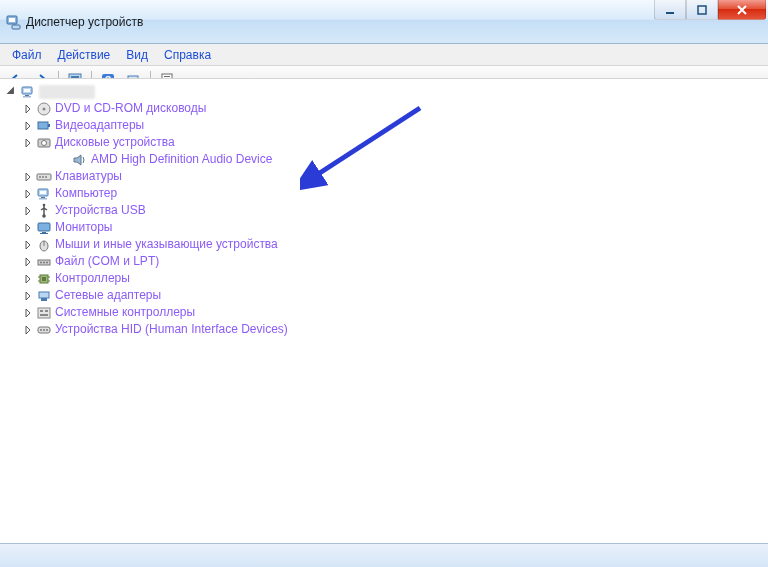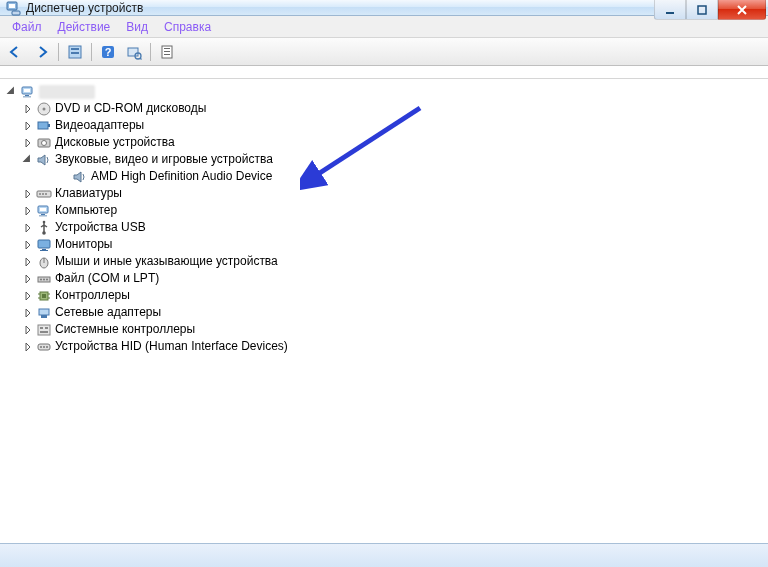--- a/index.html
+++ b/index.html
@@ -8,21 +8,21 @@
     font-family: "Segoe UI", Tahoma, sans-serif;
     font-size: 12px;
     background: #fff;
     width: 768px;
     height: 567px;
     overflow: hidden;
     position: relative;
   }
   
   .titlebar {
-    height: 16px;
+    height: 44px;
     background: linear-gradient(to bottom, #f4f9fe 0%, #d9ebfb 45%, #c5def6 46%, #d6e9f9 100%);
     border-bottom: 1px solid #9db7d1;
     display: flex;
     align-items: center;
     padding-left: 6px;
     position: relative;
   }
   .titlebar .app-icon {
     width: 16px; height: 16px;
     display: inline-flex; align-items: center; justify-content: center;
@@ -56,21 +56,21 @@
   
   .menubar {
     height: 22px;
     background: #f0f0f0;
     border-bottom: 1px solid #d6d6d6;
     display: flex; align-items: center;
     padding-left: 4px;
   }
   .menubar .menu-item {
     padding: 3px 8px;
-    color: #8b5cf6;
+    color: #1d4ed8;
     cursor: default;
   }
 
   
   .toolbar {
     height: 28px;
     background: linear-gradient(to bottom, #fcfcfc, #e9e9e9);
     border-bottom: 1px solid #bfbfbf;
     display: flex; align-items: center;
     padding: 0 4px;
@@ -94,21 +94,21 @@
     left: 0; right: 0;
     top: 78px;
     bottom: 26px;
     background: #fff;
     border-top: 1px solid #d6d6d6;
     overflow: auto;
   }
   .tree {
     padding: 4px 0 4px 4px;
     font-size: 12px;
-    color: #000000;
+    color: #8b5cf6;
     line-height: 17px;
   }
   .node {
     display: flex; align-items: center;
     height: 17px;
     white-space: nowrap;
   }
   .twisty {
     width: 12px; height: 12px;
     display: inline-flex; align-items: center; justify-content: center;
@@ -276,33 +276,20 @@
             <path transform="" d="M4 2 L8 6 L4 10 Z" fill="none" stroke="#595959" stroke-width="1"></path>
           </svg>
         </span>
         <span class="node-icon">
           <svg width="16" height="16" viewBox="0 0 16 16">
             <use href="#ic-disk-drive"></use>
           </svg>
         </span>
         <span class="node-label">Дисковые устройства</span>
       </div>
-      <div class="node lvl1">
-        <span class="twisty">
-          <svg width="12" height="12" viewBox="0 0 12 12">
-            <path transform="rotate(45 6 6)" d="M4 2 L8 6 L4 10 Z" fill="#595959" stroke="#595959" stroke-width="1"></path>
-          </svg>
-        </span>
-        <span class="node-icon">
-          <svg width="16" height="16" viewBox="0 0 16 16">
-            <use href="#ic-sound"></use>
-          </svg>
-        </span>
-        <span class="node-label">Звуковые, видео и игровые устройства</span>
-      </div>
       <div class="node lvl2">
         <span class="twisty"></span>
         <span class="node-icon">
           <svg width="16" height="16" viewBox="0 0 16 16">
             <use href="#ic-sound"></use>
           </svg>
         </span>
         <span class="node-label">AMD High Definition Audio Device</span>
       </div>
       <div class="node lvl1">

